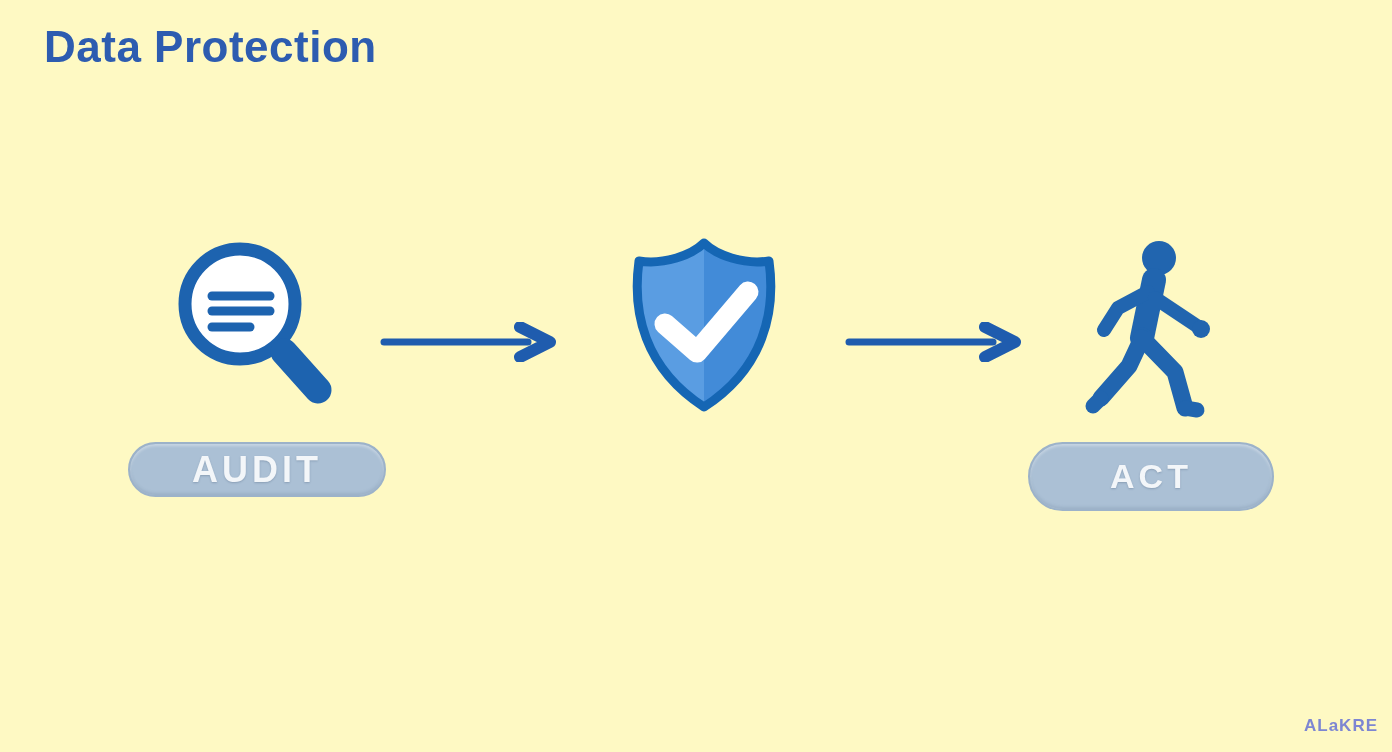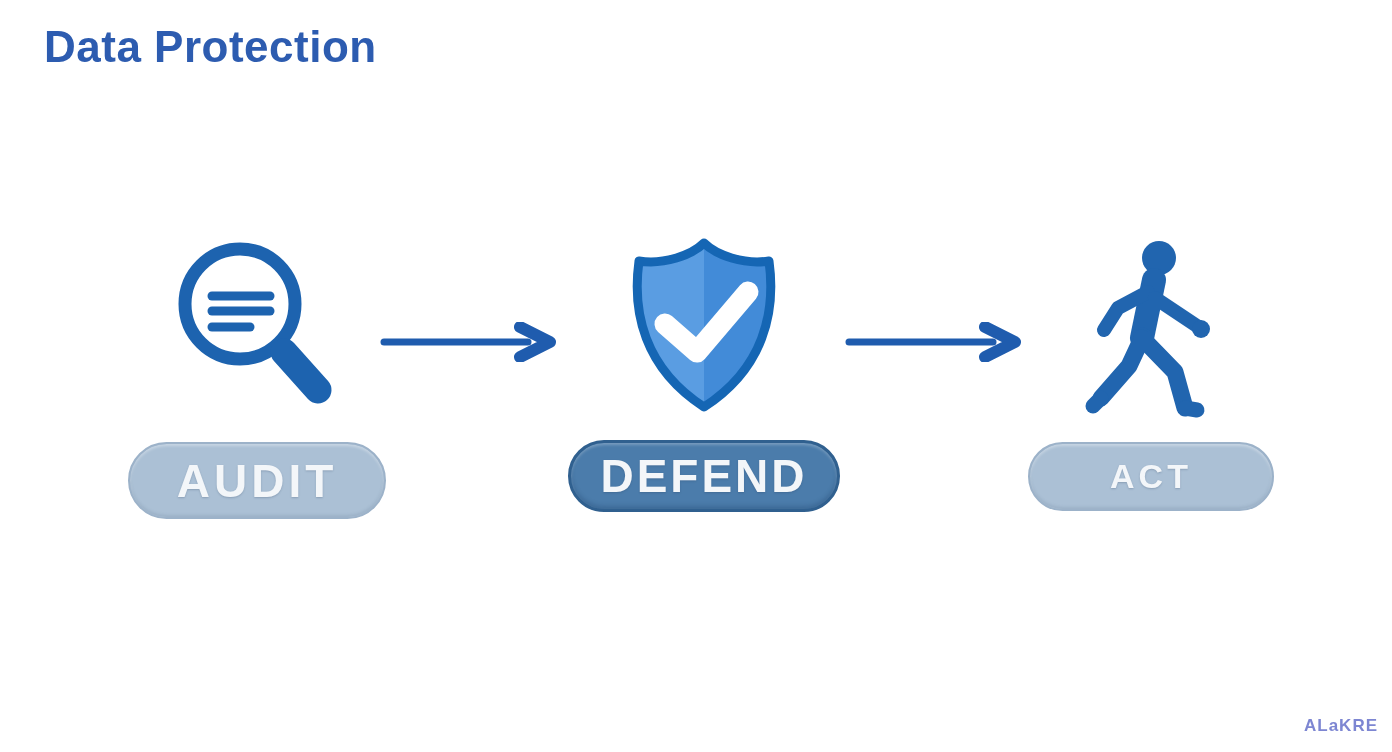--- a/index.html
+++ b/index.html
@@ -1,19 +1,19 @@
 <!DOCTYPE html>
 <html><head>
 <meta charset="utf-8">
 <style>
   html,body{margin:0;padding:0;background:#e9e9e9;}
   .stage{
     position:relative;
     width:1392px;height:752px;
-    background:#ffffff;
+    background:#fef9c3;
     font-family:"Liberation Sans", sans-serif;
     overflow:hidden;
     margin:0 auto;
   }
   .title{
     position:absolute;left:44px;top:22px;
     font-size:44px;font-weight:bold;
     color:#2d5cb0;letter-spacing:0.5px;
   }
   .icon-box{position:absolute;}
@@ -36,21 +36,21 @@
   .pill-muted{
     background:#abc0d5;
     border:2px solid #9cb2c9;
     box-shadow:inset 0 2px 3px rgba(255,255,255,0.35), inset 0 -2px 3px rgba(90,110,140,0.18);
   }
   .pill-emphasized{
     background:#4b7cab;
     border:3px solid #30608f;
     box-shadow:inset 0 2px 3px rgba(255,255,255,0.25), inset 0 -3px 4px rgba(20,50,90,0.25);
   }
-  .pill-audit{left:128px;top:442px;width:258px;height:77px;font-size:46px;align-items:center;}
+  .pill-audit{left:128px;top:442px;width:258px;height:55px;font-size:36px;align-items:center;}
   .pill-defend{left:568px;top:440px;width:272px;height:72px;font-size:46px;letter-spacing:3px;}
   .pill-act{left:1028px;top:442px;width:246px;height:69px;font-size:34px;}
   .watermark{
     position:absolute;right:14px;bottom:16px;
     font-size:17px;font-weight:bold;
     color:#7d86d2;letter-spacing:1px;margin-left:20px;
   }
 </style>
 </head>
 <body>
@@ -115,23 +115,20 @@
         <path d="M100 170 L112 172" stroke-width="15"></path>
         <path d="M16 160 L8 168" stroke-width="15"></path>
       </g>
     </svg>
   </div>
 
   <div class="pill pill-muted pill-audit">
     <span>AUDIT</span>
   </div>
 
-  <div class="pill pill-emphasized pill-defend">
-    <span>DEFEND</span>
-  </div>
 
   <div class="pill pill-muted pill-act">
     <span>ACT</span>
   </div>
 
   <div class="watermark">ALaKRE</div>
 
 </div>
 
 </body></html>

